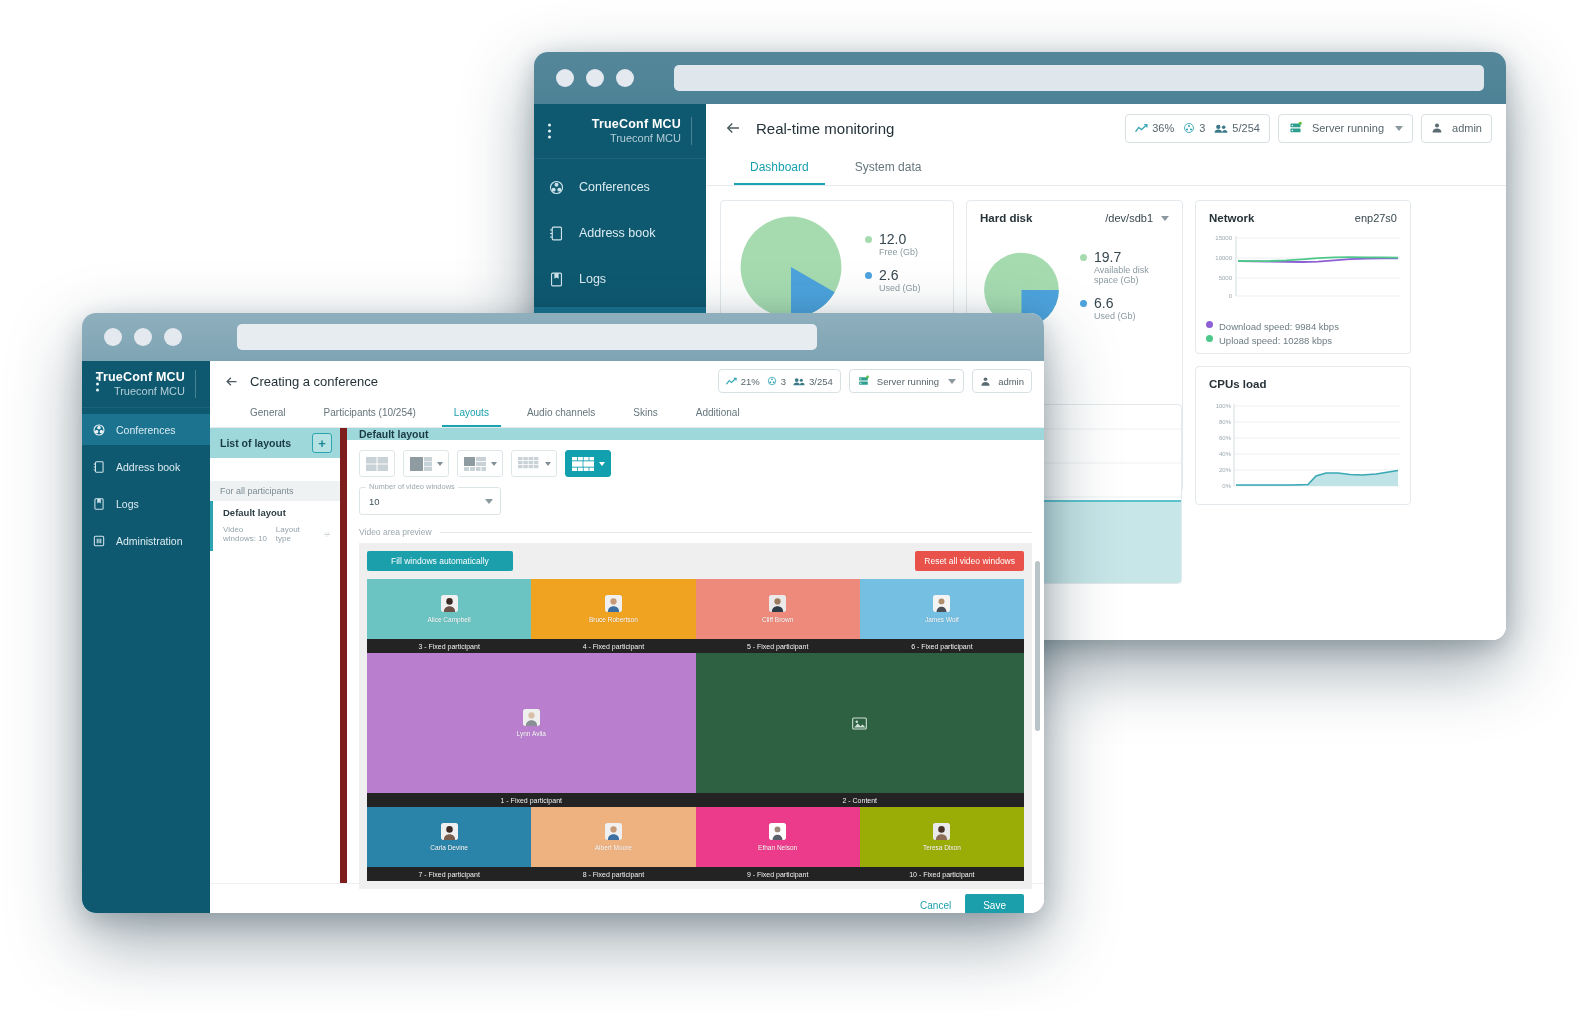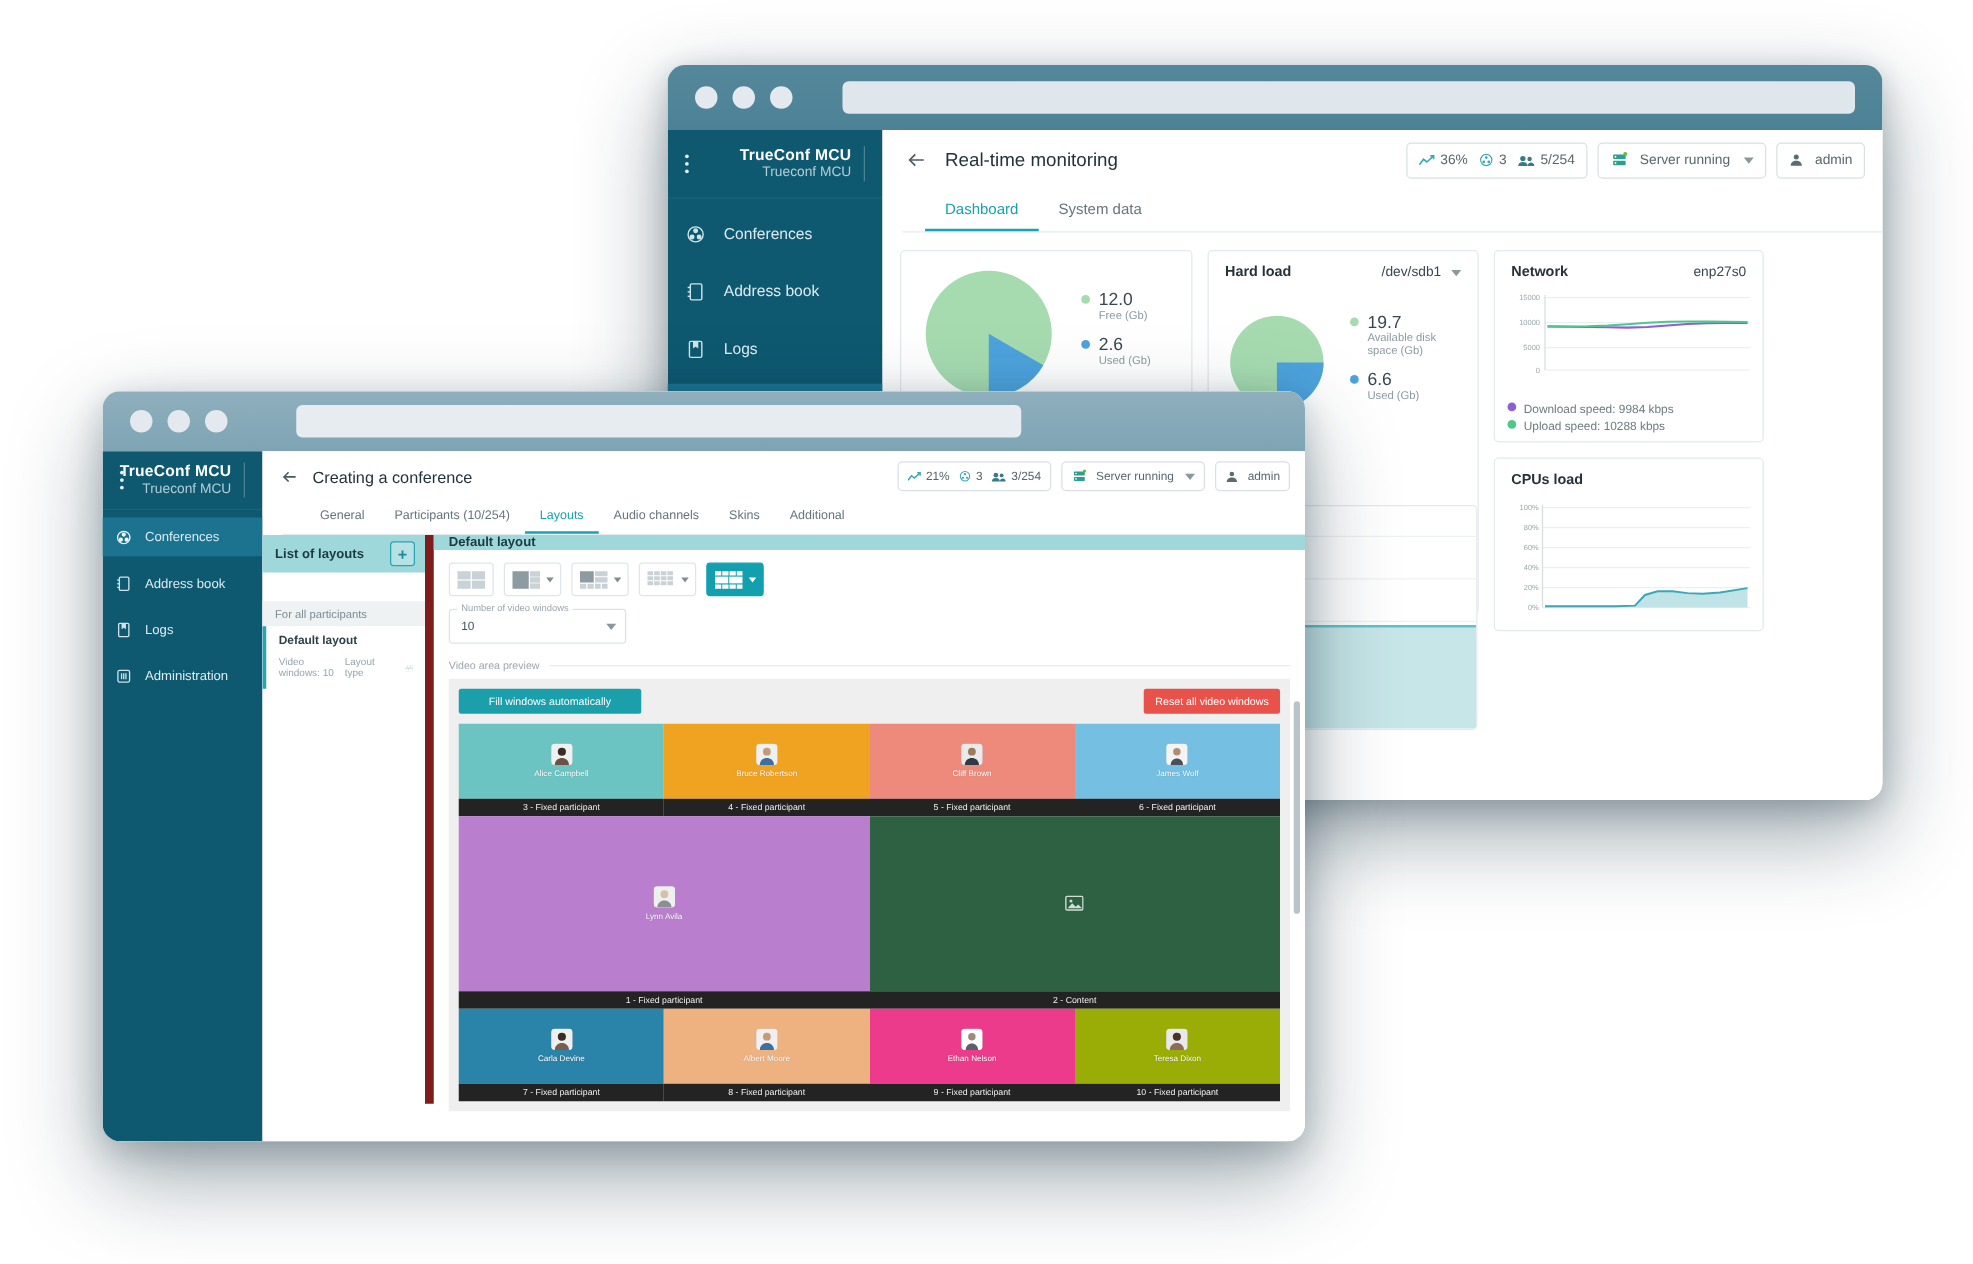--- a/index.html
+++ b/index.html
@@ -72,21 +72,21 @@
   .head-spacer { flex: 1; }
   .pill {
     border: 1px solid #d8e0e4; border-radius: 4px; height: 27px;
     display: flex; align-items: center; padding: 0 9px; gap: 9px;
     font-size: 11px; color: #57666d; background: #fff; margin-left: 8px;
   }
   .pill .it { display:flex; align-items:center; gap:4px;}
   .pill svg { display:block; }
   .caret { width:0;height:0;border-left:4px solid transparent;border-right:4px solid transparent;border-top:5px solid #8b999f;margin-left:2px;}
 
-  .tabs { display:flex; gap:0; padding: 0 18px; border-bottom: 1px solid #e6ebee; margin-left: 16px; }
+  .tabs { display:flex; gap:14px; padding: 0 28px; border-bottom: 1px solid #e6ebee; }
   .tab { font-size: 12px; color:#65757c; padding: 8px 16px 9px; cursor:default;}
   .tab.active { color:#18a0ae; border-bottom: 2px solid #1aa3b1; font-weight:500;}
 
   .cards { display:flex; gap: 12px; padding: 14px 14px 0 14px; align-items:flex-start;}
   .card { border:1px solid #e3e9ec; border-radius:4px; background:#fff; }
   .card-head { display:flex; align-items:center; justify-content:space-between; padding: 11px 13px 4px;}
   .card-title { font-size:11.5px; font-weight:bold; color:#263238;}
   .card-right { font-size:11px; color:#37474f; display:flex; align-items:center; gap:6px;}
   .mini-btn { width:25px;height:25px;border:1px solid #5bbfc8;border-radius:3px;display:flex;align-items:center;justify-content:center;}
 
@@ -338,21 +338,21 @@
                       <span>2.6</span>
                     </div>
                   <div class="lg-label">Used (Gb)</div>
                 </div>
               </div>
             </div>
           </div>
 
           <div class="card" style="width:215px;height:290px;">
             <div class="card-head">
-              <span class="card-title">Hard load</span>
+              <span class="card-title">Hard disk</span>
               <span class="card-right">
                 <span>/dev/sdb1</span>
                 <span class="caret"></span>
               </span>
             </div>
             <div class="donut-wrap">
               <svg width="112" height="112" viewBox="0 0 100 100">
                 <circle cx="50" cy="50" r="42" fill="#a6dbb0"></circle>
                 <path d="M50 50 L50 92 A42 42 0 0 0 92 50 Z" fill="#4da3dd"></path>
               </svg>
@@ -865,17 +865,21 @@
 
               </div>
             </div>
           </div>
 
           <div class="scroll-track">
             <div class="scroll-thumb" style="top:200px;height:170px;"></div>
           </div>
         </div>
 
+        <div class="footer-bar">
+          <span class="btn-cancel">Cancel</span>
+          <span class="btn-save">Save</span>
+        </div>
       </div>
     </div>
   </div>
 
 </div>
 
 </body></html>

